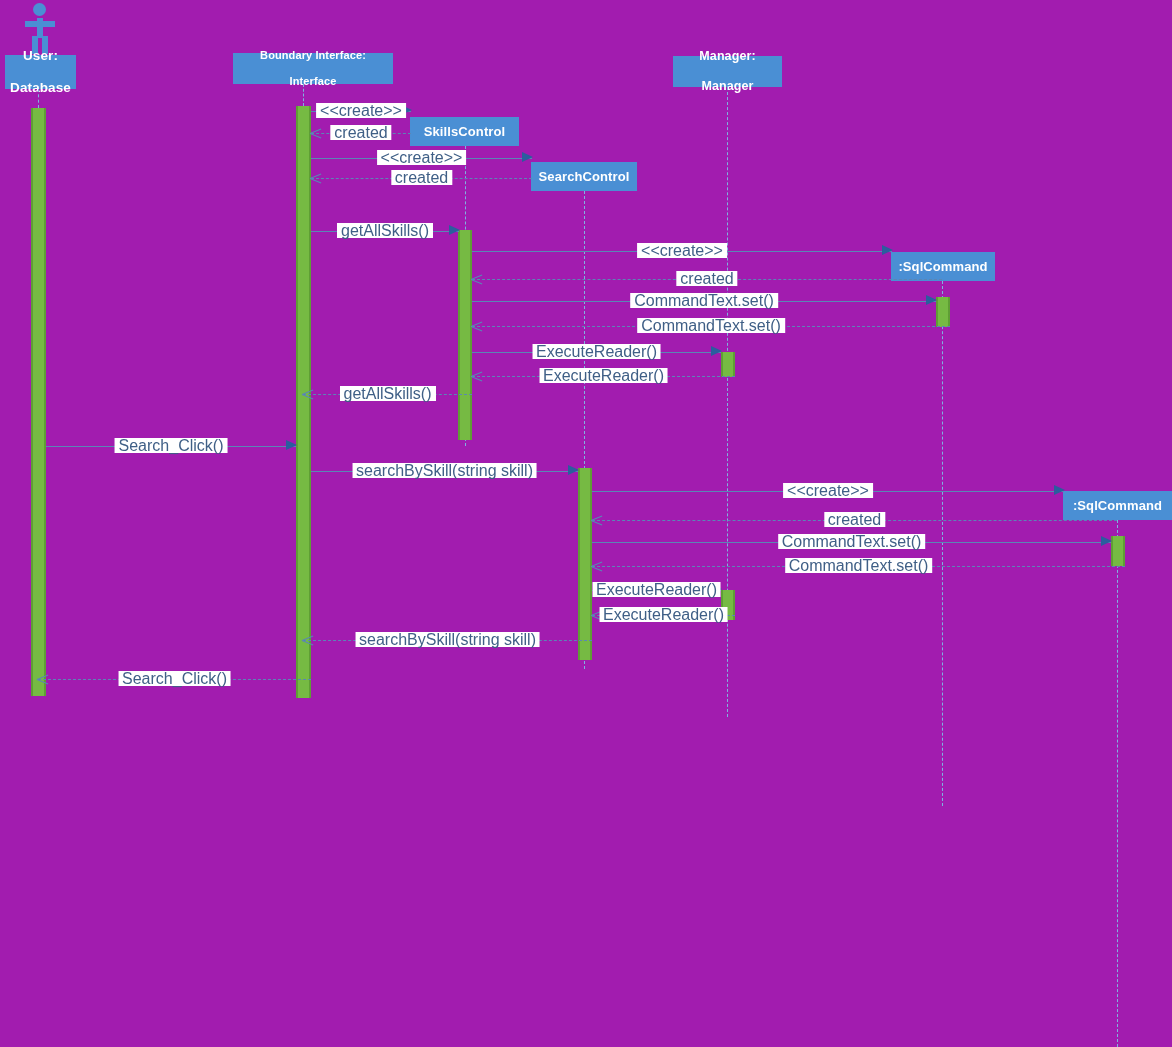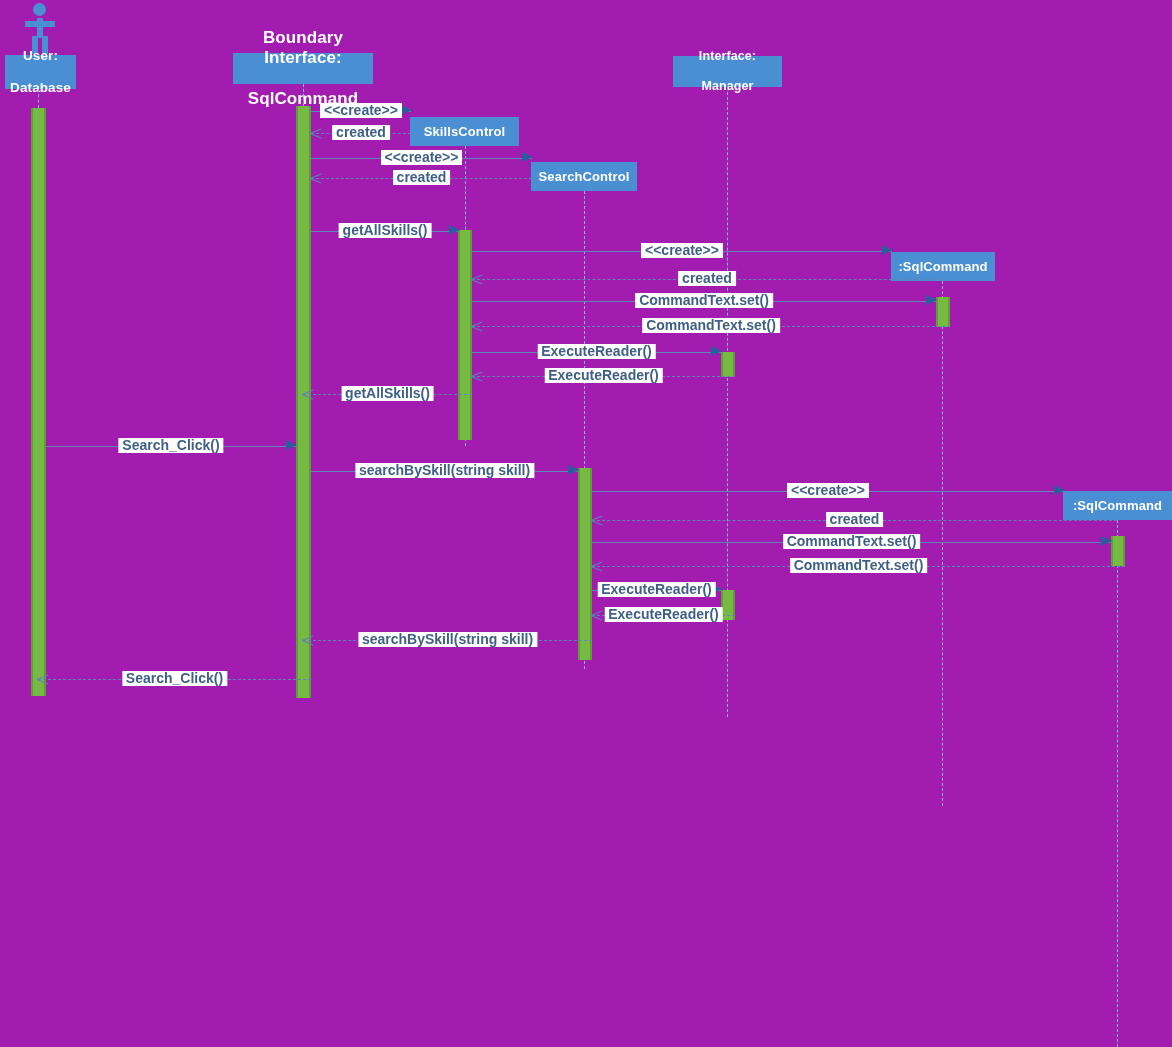--- a/index.html
+++ b/index.html
@@ -24,21 +24,21 @@
   
   .msg{position:absolute;height:16px;}
   .msg .line{
     position:absolute;left:0;right:0;top:7px;height:0;
     border-top:1.3px solid #5b86b5;
   }
   .msg.dashed .line{border-top:1.3px dashed #5b86b5;}
   .msg .label{
     position:absolute;top:-1px;left:50%;transform:translateX(-50%);
     background:#ffffff;padding:0 4px;white-space:nowrap;
-    color:#3f5f86;font-size:14px;line-height:15px;font-weight:bold;
+    color:#3f5f86;font-size:16px;line-height:15px;
   }
   
   .msg .head-r{
     position:absolute;right:-1px;top:1px;width:0;height:0;
     border-top:5.5px solid transparent;border-bottom:5.5px solid transparent;
     border-left:11px solid #2b5d9e;
   }
   
   .msg .open-l{position:absolute;left:-1px;top:0px;width:12px;height:14px;}
   .msg .open-l:before,.msg .open-l:after{
@@ -69,38 +69,38 @@
     <div class="a-legR"></div>
   </div>
 
   <div class="head" style="left:5px;top:55px;width:71px;height:34px;font-size:13.5px;">
     <span>
       <span>User:</span><br>
       <span>Database</span>
     </span>
   </div>
 
-  <div class="head" style="left:233px;top:53px;width:140px;height:31px;font-size:17px;">
+  <div class="head" style="left:233px;top:53px;width:160px;height:31px;font-size:11px;">
     <span>
       <span>Boundary Interface:</span><br>
-      <span>SqlCommand</span>
+      <span>Interface</span>
     </span>
   </div>
 
   <div class="head" style="left:410px;top:117px;width:109px;height:29px;font-size:13px;align-items:center;">
     <span>SkillsControl</span>
   </div>
 
   <div class="head" style="left:531px;top:162px;width:106px;height:29px;font-size:13px;align-items:center;">
     <span>SearchControl</span>
   </div>
 
   <div class="head" style="left:673px;top:56px;width:109px;height:31px;font-size:12.5px;">
     <span>
-      <span>Interface:</span><br>
+      <span>Manager:</span><br>
       <span>Manager</span>
     </span>
   </div>
 
   <div class="head" style="left:891px;top:252px;width:104px;height:29px;font-size:13px;">
     <span>:SqlCommand</span>
   </div>
 
   <div class="head" style="left:1063px;top:491px;width:109px;height:29px;font-size:13px;">
     <span>:SqlCommand</span>

